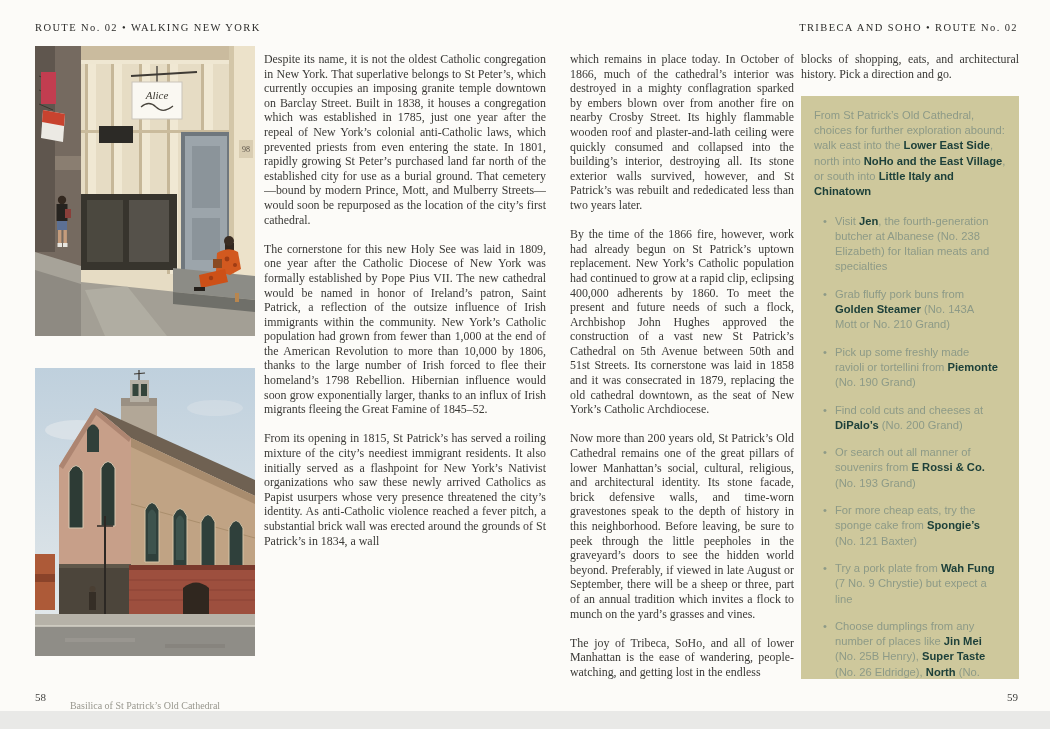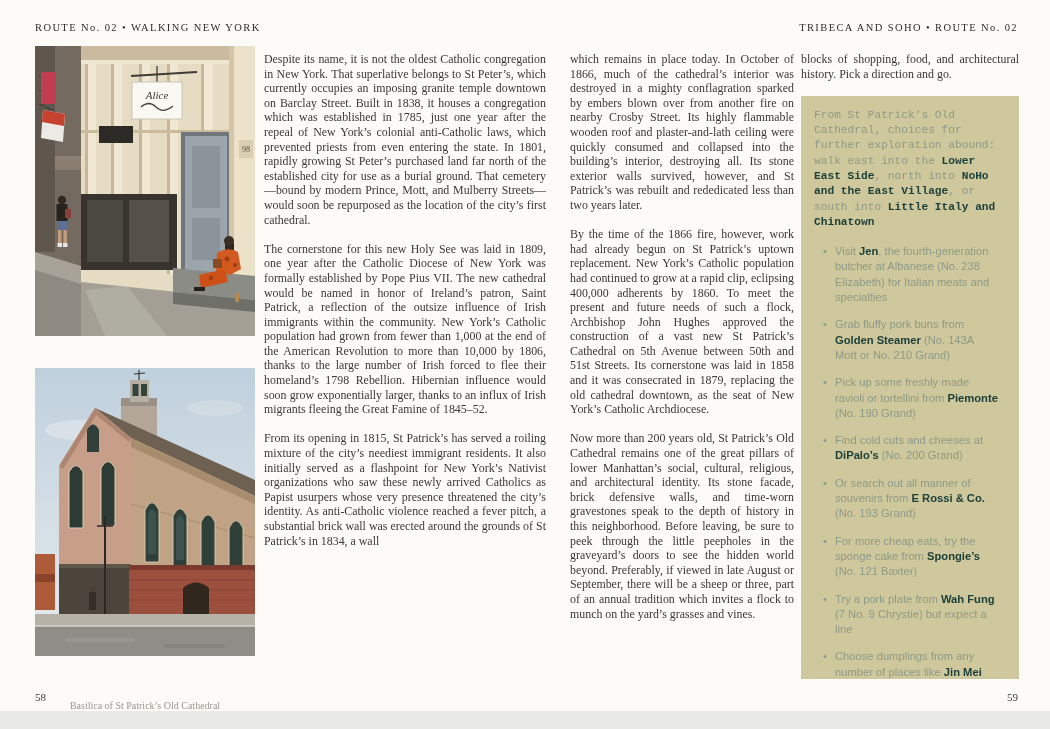--- a/index.html
+++ b/index.html
@@ -36,21 +36,21 @@
   .col2{left:570px;width:224px;}
   .col3{left:801px;width:218px;}
   .tipbox{
     background:var(--box_background,#cec89c);
     font-family:"Liberation Sans",sans-serif;
     font-size:11.2px;line-height:15.3px;
     color:var(--box_text,#8d9a87);
     text-align:left;padding:12px 13px 14px;margin-top:9px;
   }
   .tipbox b{color:var(--box_bold_text,#1d403a);font-weight:bold;}
-  .tipbox .lead{margin:0 0 14px;font-family:Liberation Mono, monospace;}
+  .tipbox .lead{margin:0 0 14px;}
   .tipbox ul{list-style:none;margin:0;padding:0;}
   .tipbox li{position:relative;padding-left:13px;margin:0 8px 12px;}
   .tipbox li:last-child{margin-bottom:0;}
   .tipbox li::before{content:"\2022";position:absolute;left:1px;top:0;}
   .pageno{position:absolute;top:691px;font-size:11px;color:#3f3f3d;}
   .pn-left{left:35px;}
   .pn-right{right:32px;}
 </style>
 </head>
 <body>
@@ -219,24 +219,25 @@
   <div class="col col1">
     <p>Despite its name, it is not the oldest Catholic congregation in New York. That superlative belongs to St Peter’s, which currently occupies an imposing granite temple downtown on Barclay Street. Built in 1838, it houses a congregation which was established in 1785, just one year after the repeal of New York’s colonial anti-Catholic laws, which prevented priests from even entering the state. In 1801, rapidly growing St Peter’s purchased land far north of the established city for use as a burial ground. That cemetery—bound by modern Prince, Mott, and Mulberry Streets—would soon be repurposed as the location of the city’s first cathedral.</p>
     <p>The cornerstone for this new Holy See was laid in 1809, one year after the Catholic Diocese of New York was formally established by Pope Pius VII. The new cathedral would be named in honor of Ireland’s patron, Saint Patrick, a reflection of the outsize influence of Irish immigrants within the community. New York’s Catholic population had grown from fewer than 1,000 at the end of the American Revolution to more than 10,000 by 1806, thanks to the large number of Irish forced to flee their homeland’s 1798 Rebellion. Hibernian influence would soon grow exponentially larger, thanks to an influx of Irish migrants fleeing the Great Famine of 1845–52.</p>
     <p>From its opening in 1815, St Patrick’s has served a roiling mixture of the city’s neediest immigrant residents. It also initially served as a flashpoint for New York’s Nativist organizations who saw these newly arrived Catholics as Papist usurpers whose very presence threatened the city’s identity. As anti-Catholic violence reached a fever pitch, a substantial brick wall was erected around the grounds of St Patrick’s in 1834, a wall</p>
   </div>
 
   <div class="col col2">
     <p>which remains in place today. In October of 1866, much of the cathedral’s interior was destroyed in a mighty conflagration sparked by embers blown over from another fire on nearby Crosby Street. Its highly flammable wooden roof and plaster-and-lath ceiling were quickly consumed and collapsed into the building’s interior, destroying all. Its stone exterior walls survived, however, and St Patrick’s was rebuilt and rededicated less than two years later.</p>
     <p>By the time of the 1866 fire, however, work had already begun on St Patrick’s uptown replacement. New York’s Catholic population had continued to grow at a rapid clip, eclipsing 400,000 adherents by 1860. To meet the present and future needs of such a flock, Archbishop John Hughes approved the construction of a vast new St Patrick’s Cathedral on 5th Avenue between 50th and 51st Streets. Its cornerstone was laid in 1858 and it was consecrated in 1879, replacing the old cathedral downtown, as the seat of New York’s Catholic Archdiocese.</p>
     <p>Now more than 200 years old, St Patrick’s Old Cathedral remains one of the great pillars of lower Manhattan’s social, cultural, religious, and architectural identity. Its stone facade, brick defensive walls, and time-worn gravestones speak to the depth of history in this neighborhood. Before leaving, be sure to peek through the little peepholes in the graveyard’s doors to see the hidden world beyond. Preferably, if viewed in late August or September, there will be a sheep or three, part of an annual tradition which invites a flock to munch on the yard’s grasses and vines.</p>
+    <p>The joy of Tribeca, SoHo, and all of lower Manhattan is the ease of wandering, people-watching, and getting lost in the endless</p>
   </div>
 
   <div class="col col3">
-    <p>blocks of shopping, food, and architectural history. Pick a direction and go.</p>
+    <p>blocks of shopping, eats, and architectural history. Pick a direction and go.</p>
     <div class="tipbox">
       <p class="lead"><span>From St Patrick’s Old Cathedral, choices for further exploration abound: walk east into the </span><b>Lower East Side</b><span>, north into </span><b>NoHo and the East Village</b><span>, or south into </span><b>Little Italy and Chinatown</b></p>
       <ul>
         <li><span><span>Visit </span><b>Jen</b><span>, the fourth-generation butcher at Albanese (No. 238 Elizabeth) for Italian meats and specialties</span></span></li>
         <li><span><span>Grab fluffy pork buns from </span><b>Golden Steamer</b><span> (No. 143A Mott or No. 210 Grand)</span></span></li>
         <li><span><span>Pick up some freshly made ravioli or tortellini from </span><b>Piemonte</b><span> (No. 190 Grand)</span></span></li>
         <li><span><span>Find cold cuts and cheeses at </span><b>DiPalo’s</b><span> (No. 200 Grand)</span></span></li>
         <li><span><span>Or search out all manner of souvenirs from </span><b>E Rossi &amp; Co.</b><span> (No. 193 Grand)</span></span></li>
         <li><span><span>For more cheap eats, try the sponge cake from </span><b>Spongie’s</b><span> (No. 121 Baxter)</span></span></li>
         <li><span><span>Try a pork plate from </span><b>Wah Fung</b><span> (7 No. 9 Chrystie) but expect a line</span></span></li>

